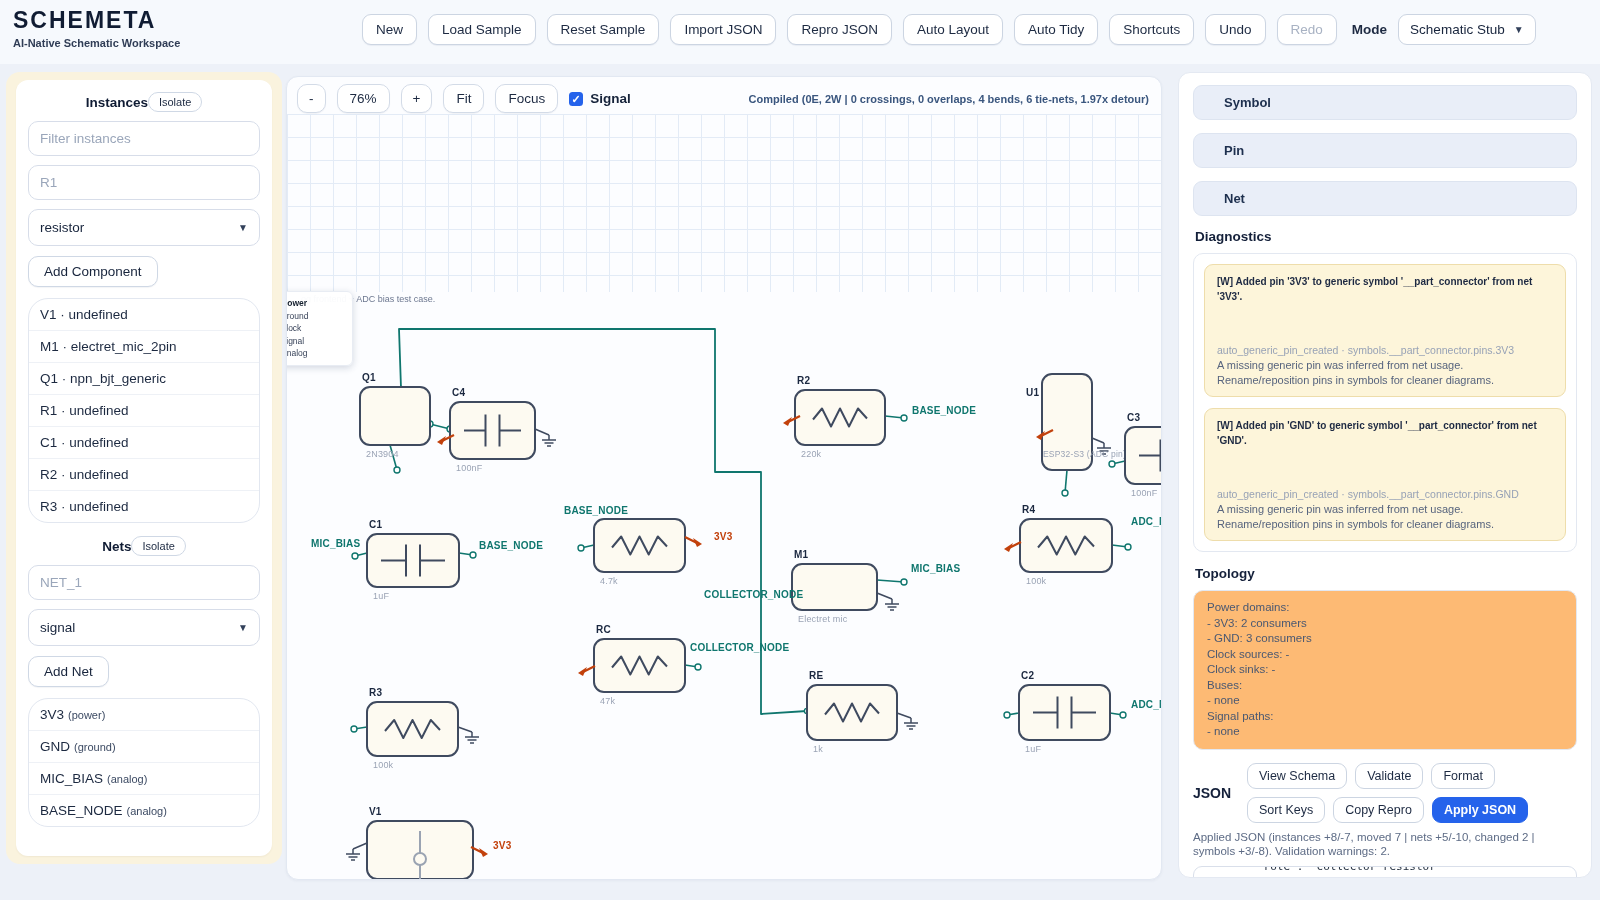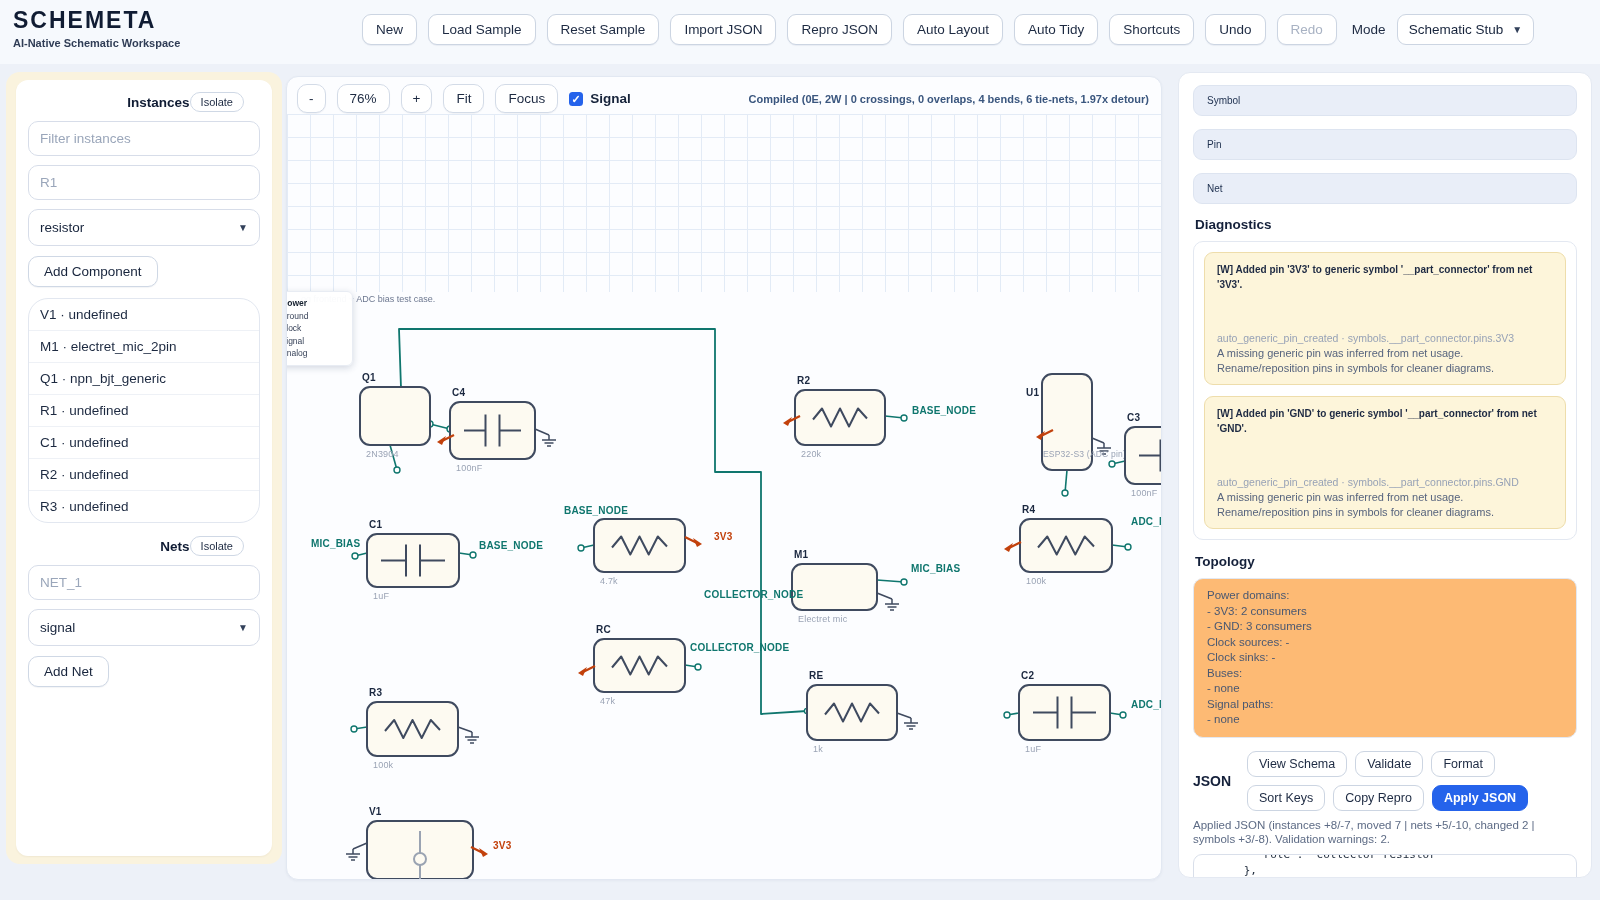--- a/index.html
+++ b/index.html
@@ -13,33 +13,33 @@
   .logo{position:absolute;left:13px;top:7px;}
   .logo-title{font-size:23px;font-weight:800;letter-spacing:2px;color:#101c33;}
   .logo-sub{font-size:11px;font-weight:700;color:#303d56;margin-top:3px;}
   .hbtns{position:absolute;left:362px;top:14px;display:flex;gap:11px;align-items:center;}
   .btn{
     background:#fff;border:1px solid #ccd5e2;border-radius:9px;padding:7px 13px;
     font-size:13.5px;color:#1d2a42;box-shadow:0 1px 1px rgba(16,42,83,.06);
     white-space:nowrap;cursor:pointer;
   }
   .btn.disabled{color:#a8b2c3;}
-  .mode-label{font-size:13.5px;font-weight:400;color:#1d2a42;margin-left:4px;}
+  .mode-label{font-size:13.5px;font-weight:700;color:#1d2a42;margin-left:4px;}
   .select{
     background:#fff;border:1px solid #ccd5e2;border-radius:9px;padding:7px 11px;
     font-size:13.5px;color:#17243c;display:flex;align-items:center;gap:9px;cursor:pointer;
   }
   .chev{font-size:10px;color:#32405a;}
   
   .left-wrap{position:absolute;left:6px;top:72px;width:276px;height:792px;background:#faf3de;border-radius:14px;}
   .left-card{
     position:absolute;left:10px;top:8px;width:256px;height:776px;background:#fff;border-radius:12px;
     padding:10px 12px;box-sizing:border-box;overflow:hidden;box-shadow:0 1px 2px rgba(90,70,20,.06);
   }
-  .sec-head{display:flex;justify-content:flex-end;align-items:center;margin:2px 16px 9px;}
+  .sec-head{display:flex;justify-content:center;align-items:center;margin:2px 0 9px;}
   .sec-title{font-size:13.5px;font-weight:800;color:#0f1b33;}
   .mini-btn{background:#fff;border:1px solid #cfd8e5;border-radius:10px;padding:3px 10px;font-size:11px;color:#1d2a42;cursor:pointer;}
   .field{
     width:100%;height:35px;border:1px solid #d7dde9;border-radius:10px;padding:0 11px;
     font-size:13.5px;color:#17243c;margin-bottom:9px;box-sizing:border-box;background:#fff;
     font-family:"Liberation Sans",sans-serif;outline:none;display:block;
   }
   .field::placeholder{color:#9aa6ba;}
   .sel{height:35px;border:1px solid #d7dde9;border-radius:10px;padding:0 11px;margin-bottom:9px;
     display:flex;align-items:center;justify-content:space-between;font-size:13.5px;color:#17243c;cursor:pointer;}
@@ -75,22 +75,22 @@
     position:absolute;left:-11px;top:214px;width:70px;z-index:3;background:rgba(255,255,255,.9);
     border:1px solid #e8ecf3;border-radius:6px;box-shadow:0 2px 7px rgba(30,50,90,.18);
     padding:5px 0 5px 5px;font-size:8.5px;line-height:12.5px;color:#39445a;
   }
   .cpopup .row1{font-weight:700;color:#15202f;}
   
   .right-wrap{
     position:absolute;left:1178px;top:72px;width:414px;height:806px;background:#fff;
     border:1px solid #e4e9f2;border-radius:12px;padding:12px 14px;box-sizing:border-box;overflow:hidden;
   }
-  .accordion{background:#e9eef8;border:1px solid #dde4f0;border-radius:9px;padding:9px 13px;
-    font-size:10px;font-weight:400;color:#1d2f4e;margin-bottom:13px;cursor:pointer;}
+  .accordion{background:#e9eef8;border:1px solid #dde4f0;border-radius:9px;padding:9px 30px;
+    font-size:13px;font-weight:700;color:#1d2f4e;margin-bottom:13px;cursor:pointer;}
   .rp-title{font-size:13.5px;font-weight:800;color:#14203a;margin:6px 2px 9px;}
   .diag-panel{border:1px solid #e3e8f1;border-radius:10px;padding:10px;margin-bottom:14px;background:#fff;}
   .warn-card{background:#fdf5da;border:1px solid #eeddab;border-radius:9px;padding:9px 12px;}
   .warn-card + .warn-card{margin-top:11px;}
   .warn-title{font-size:10px;font-weight:800;color:#1d2942;line-height:15px;margin-bottom:3px;}
   .warn-meta{font-size:10.5px;color:#97a2b6;line-height:14px;word-break:break-all;margin-top:39px;}
   .warn-desc{font-size:11px;color:#57647e;line-height:14.5px;margin-top:1px;}
   .topo-panel{border:1px solid #e3e8f1;border-radius:10px;padding:9px 13px;margin-bottom:13px;background:#fdba74;
     font-size:11.5px;color:#4a5871;line-height:15.5px;}
   .json-head{display:flex;align-items:center;gap:10px;}
@@ -159,20 +159,26 @@
     <div class="sec-head">
       <span class="sec-title">Nets</span>
       <button class="mini-btn">Isolate</button>
     </div>
     <input class="field" placeholder="NET_1" style="">
     <div class="sel">
       <span>signal</span>
       <span class="chev">▼</span>
     </div>
     <button class="add-btn">Add Net</button>
+    <div class="list">
+      <div class="list-row"><span>3V3</span><span class="net-type">(power)</span></div>
+      <div class="list-row"><span>GND</span><span class="net-type">(ground)</span></div>
+      <div class="list-row"><span>MIC_BIAS</span><span class="net-type">(analog)</span></div>
+      <div class="list-row"><span>BASE_NODE</span><span class="net-type">(analog)</span></div>
+    </div>
   </div>
 </div>
 
 <div class="canvas">
   <div class="gridband"></div>
 
   <svg class="schematic" width="874" height="802" viewBox="0 0 874 802">
       <polyline points="114,311 112,252 428,252 428,395 474,395 474,637 520,634" fill="none" stroke="#0f766e" stroke-width="1.8" stroke-linejoin="round"></polyline>
       <line x1="143" y1="347" x2="163" y2="352" stroke="#0f766e" stroke-width="1.6"></line>
       <circle cx="143" cy="347" r="3" fill="#fff" stroke="#0f766e" stroke-width="1.4"></circle>

